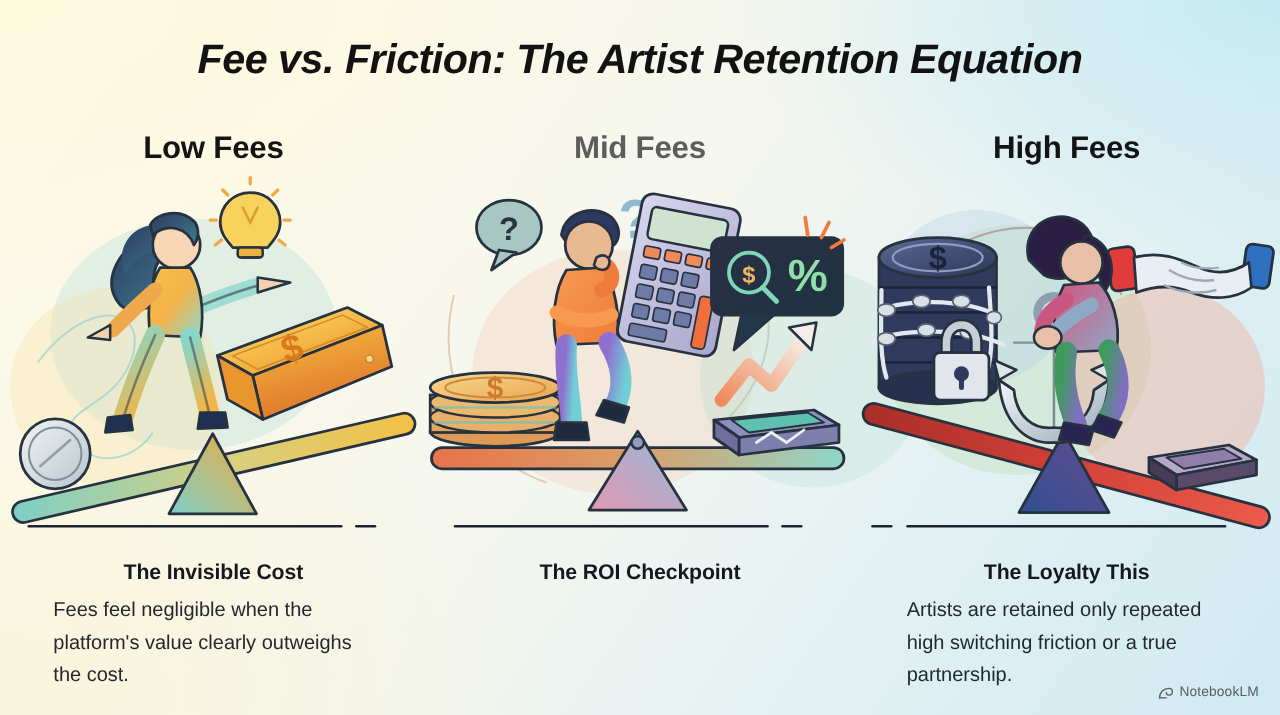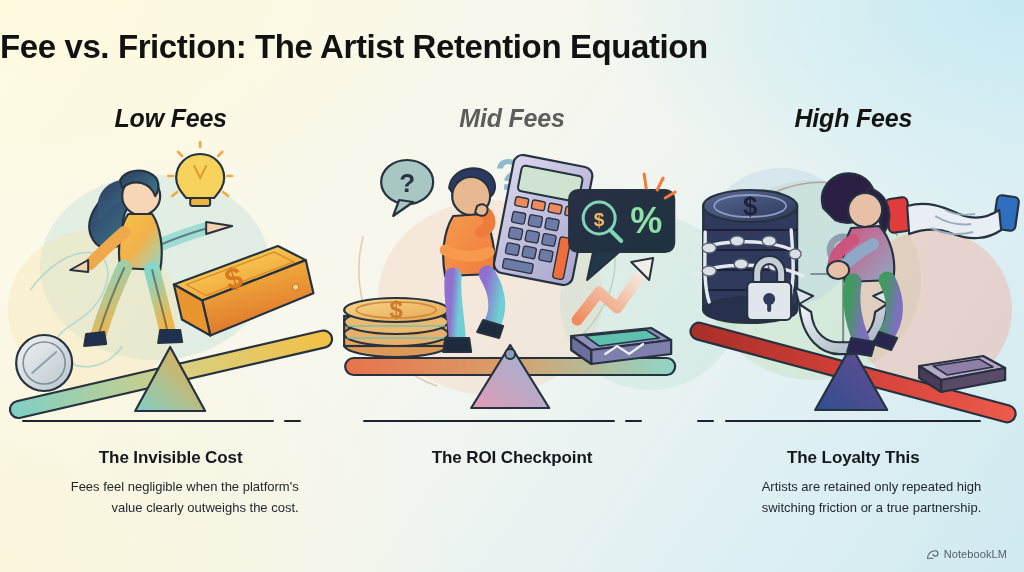--- a/index.html
+++ b/index.html
@@ -30,25 +30,27 @@
 
   
   .blob { position: absolute; border-radius: 50%; filter: blur(0.5px); pointer-events: none; }
 
   
   .title {
     position: absolute;
     top: 28px;
     left: 0;
     width: 1024px;
+    text-align: center;
     font-size: 33px;
     font-weight: 700;
     letter-spacing: -0.4px;
     color: #121212;
     font-family: "Liberation Sans", sans-serif;
+    font-style: italic;
   }
 
   
   .columns {
     position: absolute;
     top: 96px;
     left: 0;
     width: 1024px;
     height: 470px;
     display: flex;
@@ -61,21 +63,20 @@
 
   .col-head {
     position: absolute;
     top: 8px;
     left: 0;
     width: 100%;
     text-align: center;
     font-size: 25px;
     font-weight: 700;
     letter-spacing: -0.2px;
-    font-style: italic;
   }
   .col-head.dark { color: #141414; }
   .col-head.grey { color: #5d5d5d; }
 
   .art {
     position: absolute;
     top: 44px;
     left: 0;
     width: 341.33px;
     height: 290px;
@@ -121,22 +122,22 @@
     font-weight: 700;
     color: #15191f;
     letter-spacing: -0.1px;
   }
   .cap-body {
     position: absolute;
     top: 380px;
     left: 50%;
     transform: translateX(-50%);
     width: 256px;
-    text-align: right;
-    font-size: 13px;
+    text-align: left;
+    font-size: 16px;
     line-height: 1.62;
     color: #232830;
   }
 
   
   .watermark {
     position: absolute;
     right: 17px;
     bottom: 11px;
     display: flex;

